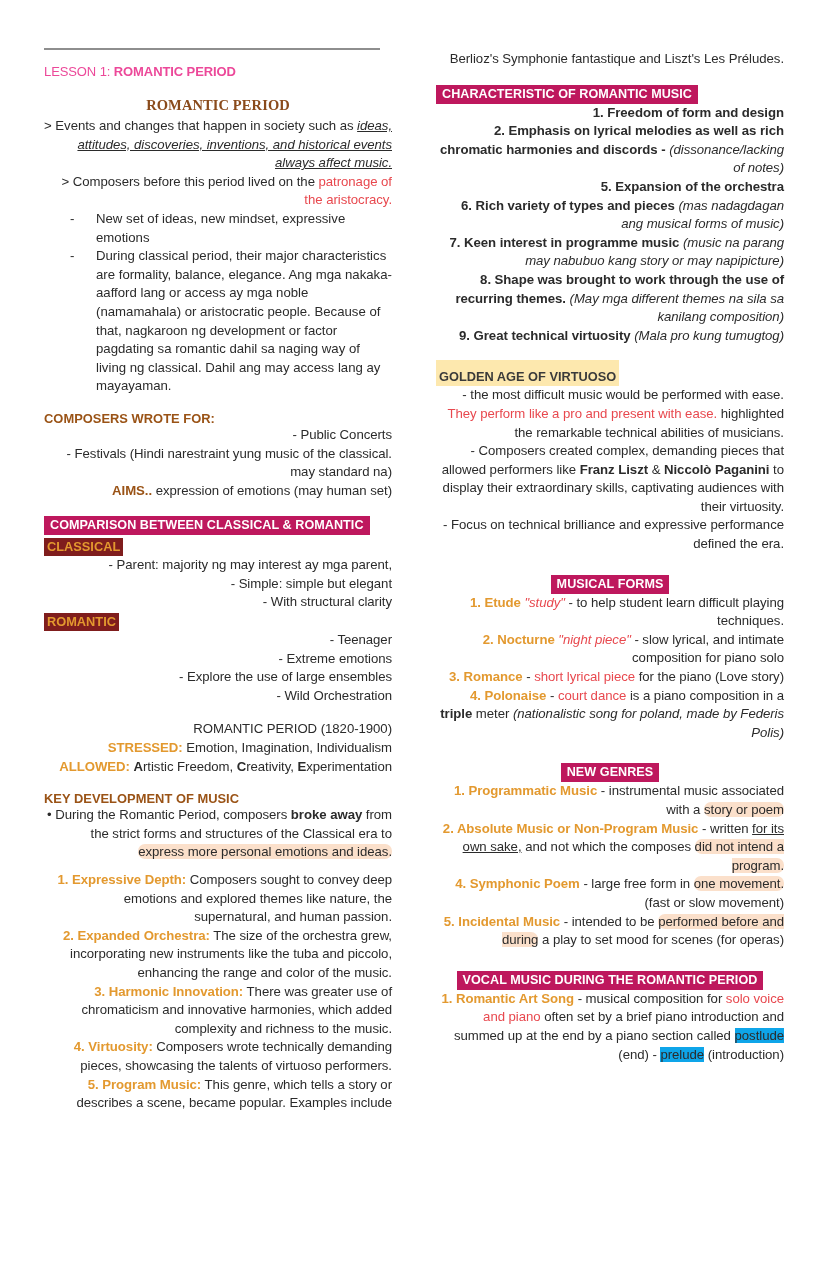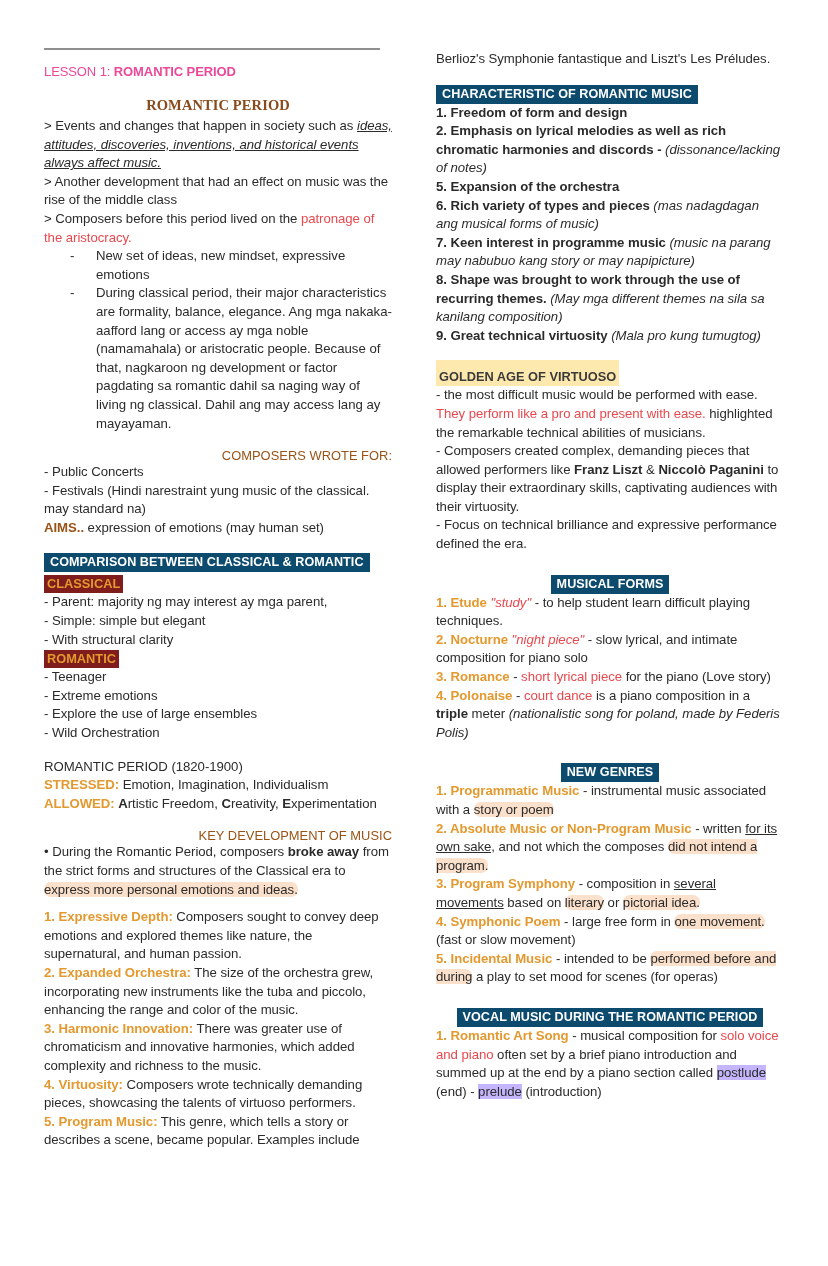--- a/index.html
+++ b/index.html
@@ -27,20 +27,21 @@
     flex: 0 0 348px;
   }
   .col.right { padding-top: 2px; }
 
   
   .t {
     font-size: 13.2px;
     line-height: 18.6px;
     letter-spacing: -0.05px;
     margin: 0;
+    text-align: right;
   }
   .gap  { height: 15px; }
   .gap-s{ height: 9px; }
   .gap-l{ height: 20px; }
 
   .divider {
     height: 2px;
     background: #8e8e8e;
     margin-bottom: 14px;
     width: 336px;
@@ -66,26 +67,26 @@
 
   
   b, strong { font-weight: bold; color: inherit; }
   .red    { color: #e8484e; }
   .orange { color: #e3992f; font-weight: bold; }
   .brown  { color: #9a5316; font-weight: bold; }
   .ul     { text-decoration: underline; }
   .it     { font-style: italic; }
 
   .hl-peach  { background: #fbe0cb; border-radius: 7px; }
-  .hl-yellow { background: #c4b5fd; }
+  .hl-yellow { background: #0ea5e9; }
 
   
   .banner {
     display: inline-block;
-    background: #0c4a6e;
+    background: #be185d;
     color: #ffffff;
     font-weight: bold;
     font-size: 12.6px;
     letter-spacing: 0.05px;
     padding: 2px 6px 3px 6px;
     line-height: 14px;
   }
   .banner-wrap { margin: 0; }
   .banner-center { text-align: center; }
 
@@ -102,26 +103,25 @@
     display: inline-block;
     background: #7f1d1d;
     color: #e3992f;
     font-weight: bold;
     font-size: 12.8px;
     padding: 1px 3px 2px 3px;
     line-height: 15px;
   }
 
   .section-head {
-    font-weight: normal;
+    font-weight: bold;
     color: #9a5316;
     font-size: 12.9px;
     margin: 0;
     letter-spacing: 0.02px;
-    text-align: right;
   }
 
   
   .dash-list { margin: 0; padding: 0; }
   .dash-item {
     display: flex;
     font-size: 13.2px;
     line-height: 18.6px;
     padding-left: 26px;
   }
@@ -142,21 +142,20 @@
 
     <div class="lesson-title">
       <span>LESSON 1:</span>
       <b>ROMANTIC PERIOD</b>
     </div>
 
     <div class="serif-title">ROMANTIC PERIOD</div>
 
     <p class="t"><span>&gt; Events and changes that happen in society such as </span><span class="ul it">ideas, attitudes, discoveries, inventions, and historical events always affect music.</span></p>
 
-    <p class="t">&gt; Another development that had an effect on music was the rise of the middle class</p>
 
     <p class="t"><span>&gt; Composers before this period lived on the </span><span class="red">patronage of the aristocracy.</span></p>
 
     <div class="dash-list">
       <div class="dash-item">
         <span class="dash">-</span>
         <span class="body">New set of ideas, new mindset, expressive emotions</span>
       </div>
       <div class="dash-item">
         <span class="dash">-</span>
@@ -240,21 +239,20 @@
     <p class="t"><b class="orange">2. Nocturne </b><span class="red it">"night piece"</span><span> - slow lyrical, and intimate composition for piano solo</span></p>
     <p class="t"><b class="orange">3. Romance </b><span>- </span><span class="red">short lyrical piece</span><span> for the piano (Love story)</span></p>
     <p class="t"><b class="orange">4. Polonaise </b><span>- </span><span class="red">court dance</span><span> is a piano composition in a </span><b>triple</b><span> meter </span><span class="it">(nationalistic song for poland, made by Federis Polis)</span></p>
 
     <div class="gap-l"></div>
 
     <p class="banner-wrap banner-center"><span class="banner">NEW GENRES</span></p>
 
     <p class="t"><b class="orange">1. Programmatic Music</b><span> - instrumental music associated with a </span><span class="hl-peach">story or poem</span></p>
     <p class="t"><b class="orange">2. Absolute Music or Non-Program Music</b><span> - written </span><span class="ul">for its own sake,</span><span> and not which the composes </span><span class="hl-peach">did not intend a program.</span></p>
-    <p class="t"><b class="orange">3. Program Symphony</b><span> - composition in </span><span class="ul">several movements</span><span> based on </span><span class="hl-peach">literary</span><span> or </span><span class="hl-peach">pictorial idea.</span></p>
     <p class="t"><b class="orange">4. Symphonic Poem</b><span> - large free form in </span><span class="hl-peach">one movement.</span><span> (fast or slow movement)</span></p>
     <p class="t"><b class="orange">5. Incidental Music</b><span> - intended to be </span><span class="hl-peach">performed before and during</span><span> a play to set mood for scenes (for operas)</span></p>
 
     <div class="gap-l"></div>
 
     <p class="banner-wrap banner-center"><span class="banner">VOCAL MUSIC DURING THE ROMANTIC PERIOD</span></p>
 
     <p class="t"><b class="orange">1. Romantic Art Song</b><span> - musical composition for </span><span class="red">solo voice and piano</span><span> often set by a brief piano introduction and summed up at the end by a piano section called </span><span class="hl-yellow">postlude</span><span> (end) - </span><span class="hl-yellow">prelude</span><span> (introduction)</span></p>
 
   </div>

